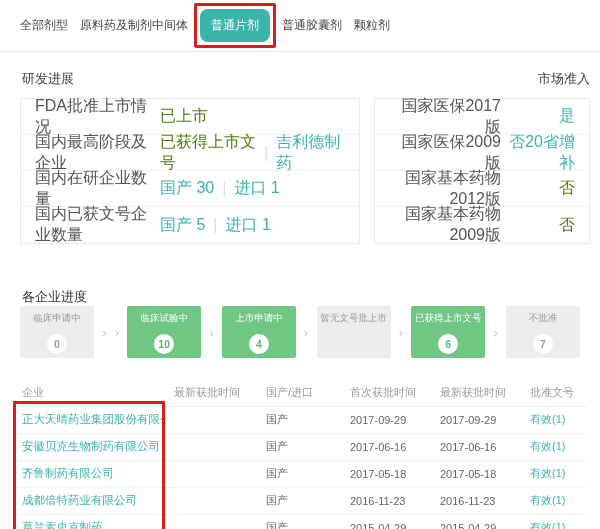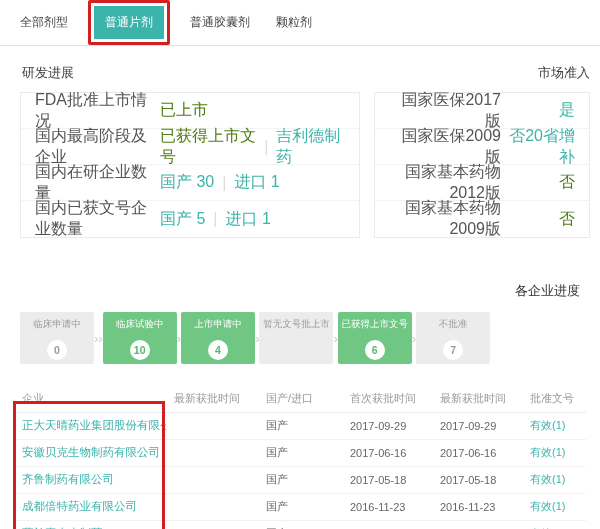--- a/index.html
+++ b/index.html
@@ -1,23 +1,23 @@
 <!DOCTYPE html>
 <html><head>
 <meta charset="utf-8">
 <style>
   * { box-sizing: border-box; }
   body { margin:0; background:#f5f5f5; font-family:"Liberation Sans","DejaVu Sans",sans-serif; }
   .screen { position:relative; width:600px; height:529px; background:#ffffff; overflow:hidden; margin:0 auto; }
 
   
-  .tabbar { position:relative; height:46px; display:flex; align-items:center; gap:26px;
+  .tabbar { position:relative; height:52px; display:flex; align-items:center; gap:12px;
             padding-left:20px; border-bottom:1px solid #e2e2e2; }
   .tab { font-size:12px; color:#444; cursor:pointer; white-space:nowrap; }
-  .tab.active { position:relative; background:#3cb4ab; color:#fff; padding:8px 11px; border-radius:0; }
+  .tab.active { position:relative; background:#3cb4ab; color:#fff; padding:8px 11px; border-radius:8px; }
   .tab-ann { position:absolute; top:-6px; left:-6px; right:-6px; bottom:-6px;
              border:3px solid #d31f1f; border-radius:2px; pointer-events:none; }
 
   
   .panels { display:flex; gap:14px; padding:18px 10px 0 20px; }
   .panel h3 { margin:0 0 10px 2px; font-size:13px; font-weight:400; color:#404040; }
   .panel-box { border:1px solid #eaeaea; background:#fff; }
   .prow { display:flex; align-items:center; height:36px; padding:0 14px; border-bottom:1px solid #f3f3f3; font-size:16px; }
   .prow:last-child { border-bottom:none; }
   .rd { width:340px; flex:0 0 340px; }
@@ -25,22 +25,22 @@
   .plabel { color:#555; }
   .rd .plabel { width:125px; flex:0 0 125px; }
   .market .plabel { flex:1; }
   .market .pvalue-col { width:74px; flex:0 0 74px; }
   .pvalue { color:#4d7c0f; }
   .plink { color:#3cb4ab; cursor:pointer; text-decoration:none; }
   .sep { color:#ddd; margin:0 8px; }
 
   
   .progress-section { padding:44px 20px 0 20px; }
-  .progress-section h3 { margin:0 0 12px 2px; font-size:13px; font-weight:400; color:#333;text-align:right; }
-  .pipeline { display:flex; align-items:center; }
+  .progress-section h3 { margin:0 0 0 2px; font-size:13px; font-weight:400; color:#333; }
+  .pipeline { display:flex; align-items:center; justify-content:space-between; }
   .stage { position:relative; width:74px; height:52px; border-radius:2px; padding:6px 2px 0 2px;
            text-align:center; cursor:pointer; flex:0 0 74px; }
   .stage.green { background:#70c784; }
   .stage.gray  { background:#ececec; }
   .stage-label { font-size:9.5px; line-height:1.25; }
   .stage.green .stage-label { color:#fff; }
   .stage.gray  .stage-label { color:#9b9b9b; }
   .stage-count { position:absolute; bottom:4px; left:50%; margin-left:-10px; width:20px; height:20px;
                  border-radius:50%; background:#fff; font-size:10.5px; font-weight:bold; line-height:20px; }
   .stage.green .stage-count { color:#55b96b; }
@@ -64,20 +64,21 @@
   .companies-ann { position:absolute; left:13px; top:401px; width:152px; height:150px;
                    border:3px solid #d31f1f; pointer-events:none; }
 </style>
 </head>
 <body>
 
 <div class="screen">
 
   <div class="tabbar">
     <div class="tab">全部剂型</div>
+    <div class="tab">原料药及制剂中间体</div>
     <div class="tab active">
       <span>普通片剂</span>
       <span class="tab-ann"></span>
     </div>
     <div class="tab">普通胶囊剂</div>
     <div class="tab">颗粒剂</div>
   </div>
 
   <div class="panels">
 

